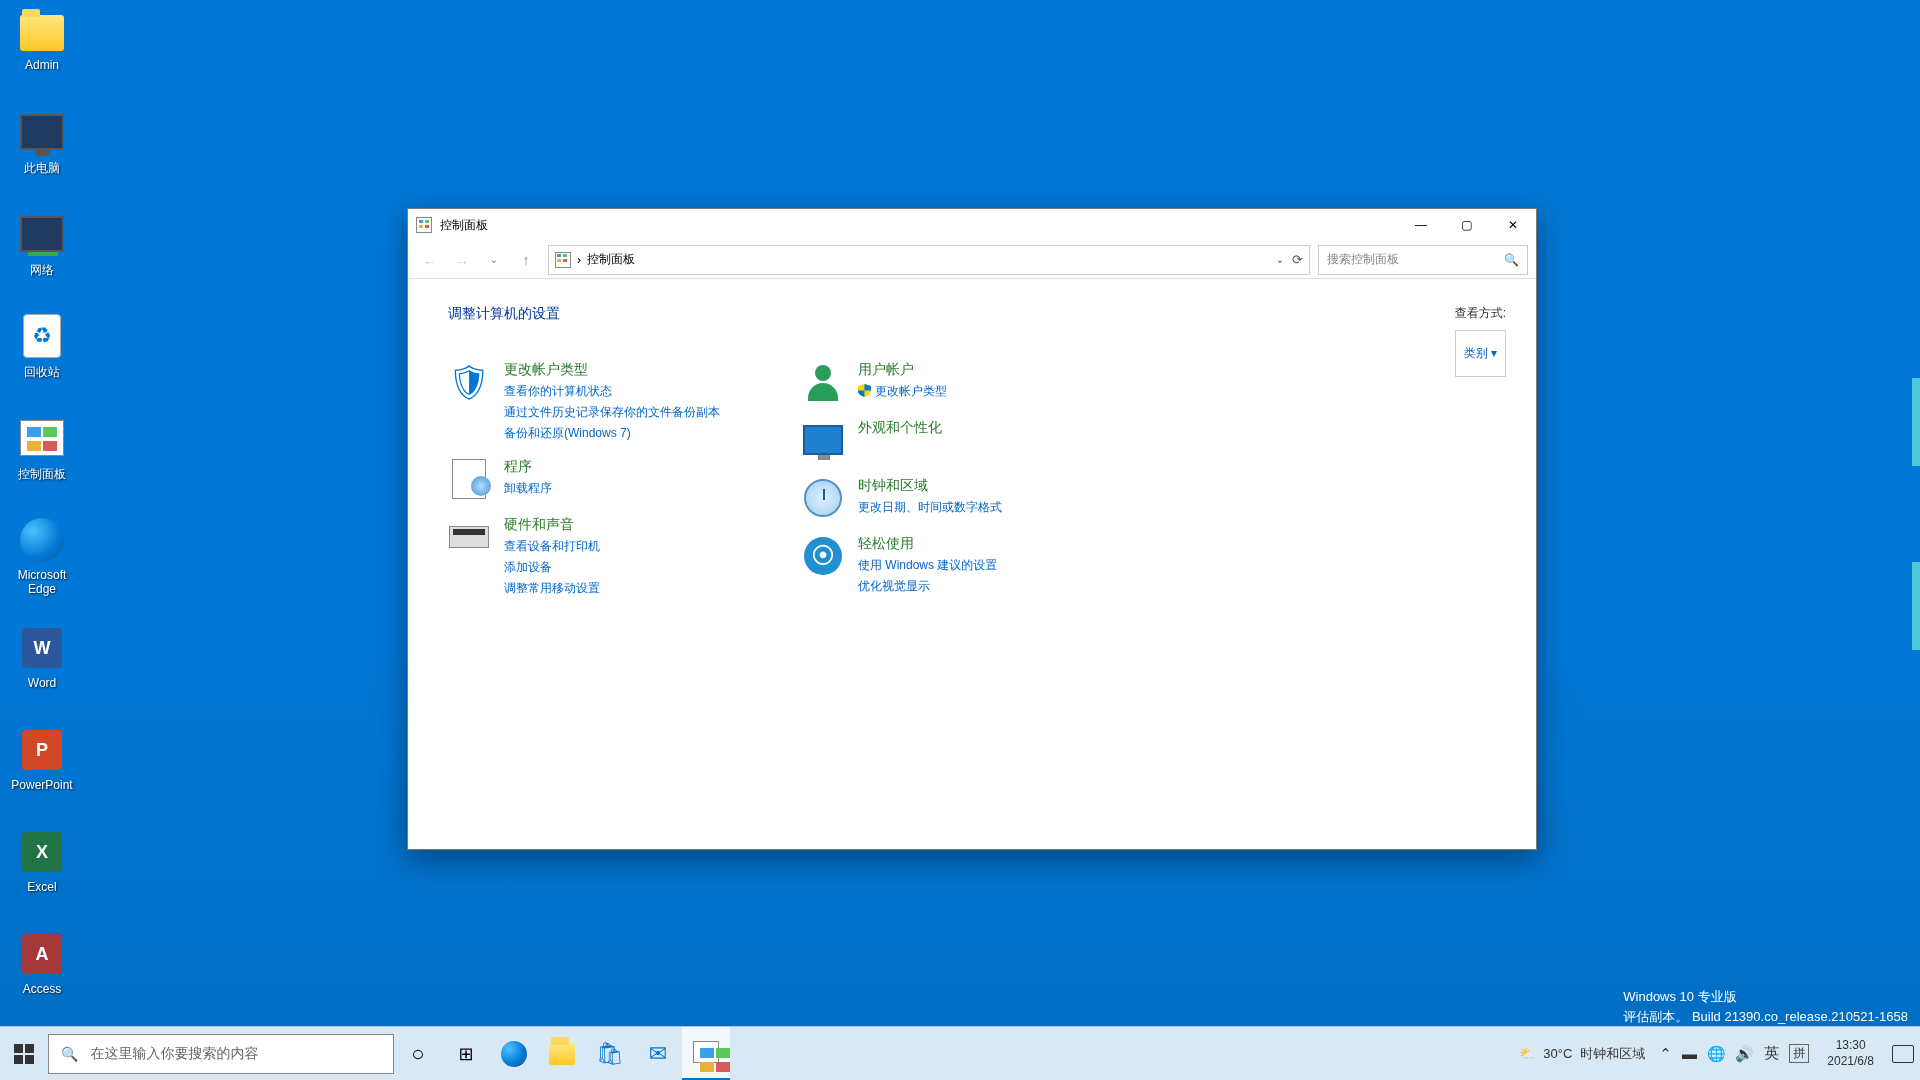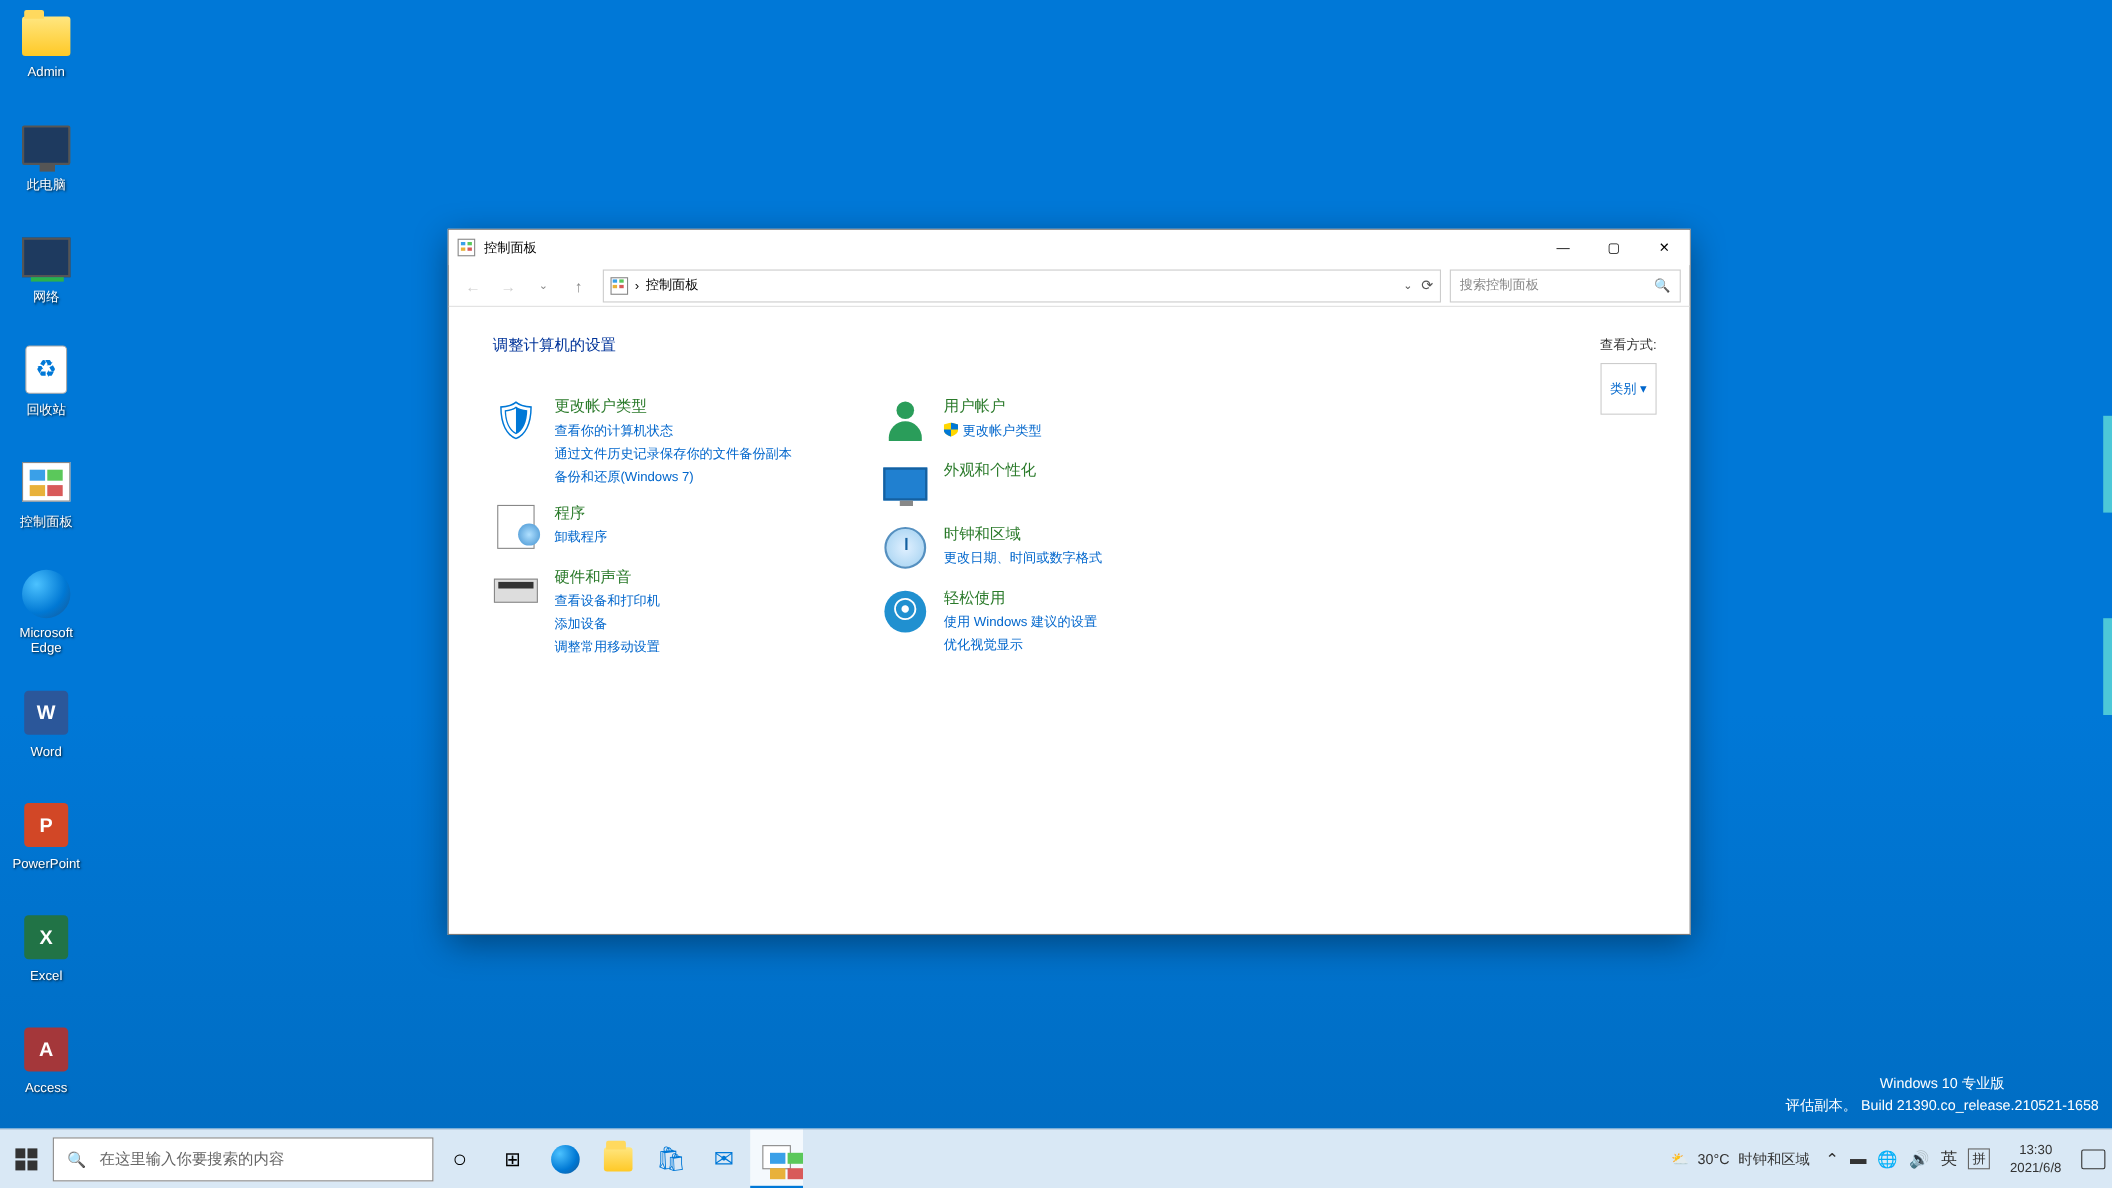--- a/index.html
+++ b/index.html
@@ -73,21 +73,21 @@
 .ico-disp{width:40px;height:30px;background:#2080d0;border:2px solid #1560a0;position:relative;}
 .ico-disp::after{content:'';position:absolute;bottom:-7px;left:13px;width:12px;height:5px;background:#888;}
 .ico-clock{width:38px;height:38px;border-radius:50%;background:radial-gradient(#e0f0ff,#a0d0f0);border:2px solid #5590c0;position:relative;}
 .ico-clock::after{content:'';position:absolute;top:8px;left:17px;width:2px;height:11px;background:#1560a0;box-shadow:1px 8px 0 3px transparent;transform-origin:bottom;}
 .ico-ease{width:38px;height:38px;border-radius:50%;background:#2090d0;display:flex;align-items:center;justify-content:center;color:#fff;font-size:24px;}
 
 
 .rwidget{position:absolute;right:0;width:8px;height:88px;background:#4cc8d8;}
 
 
-.watermark{position:absolute;right:12px;bottom:66px;text-align:center;color:#fff;font-size:13px;line-height:1.5;}
+.watermark{position:absolute;right:12px;bottom:54px;text-align:left;color:#fff;font-size:13px;line-height:1.5;}
 
 
 .taskbar{position:absolute;bottom:0;left:0;width:100%;height:54px;background:#d9e8f5;display:flex;align-items:center;border-top:1px solid #b0c8dd;}
 .start-btn{width:48px;height:54px;display:flex;align-items:center;justify-content:center;cursor:pointer;}
 .win-logo{width:20px;height:20px;display:grid;grid-template:1fr 1fr/1fr 1fr;gap:2px;}
 .win-logo span{background:#333;}
 .search-box{width:346px;height:40px;background:#fff;border:1px solid #888;display:flex;align-items:center;padding:0 12px;gap:12px;color:#666;font-size:14px;}
 .tb-icons{display:flex;height:54px;}
 .tb-icon{width:48px;height:54px;display:flex;align-items:center;justify-content:center;cursor:pointer;font-size:22px;}
 .tb-icon.active{border-bottom:3px solid #0078d7;background:#f4f9fd;}

